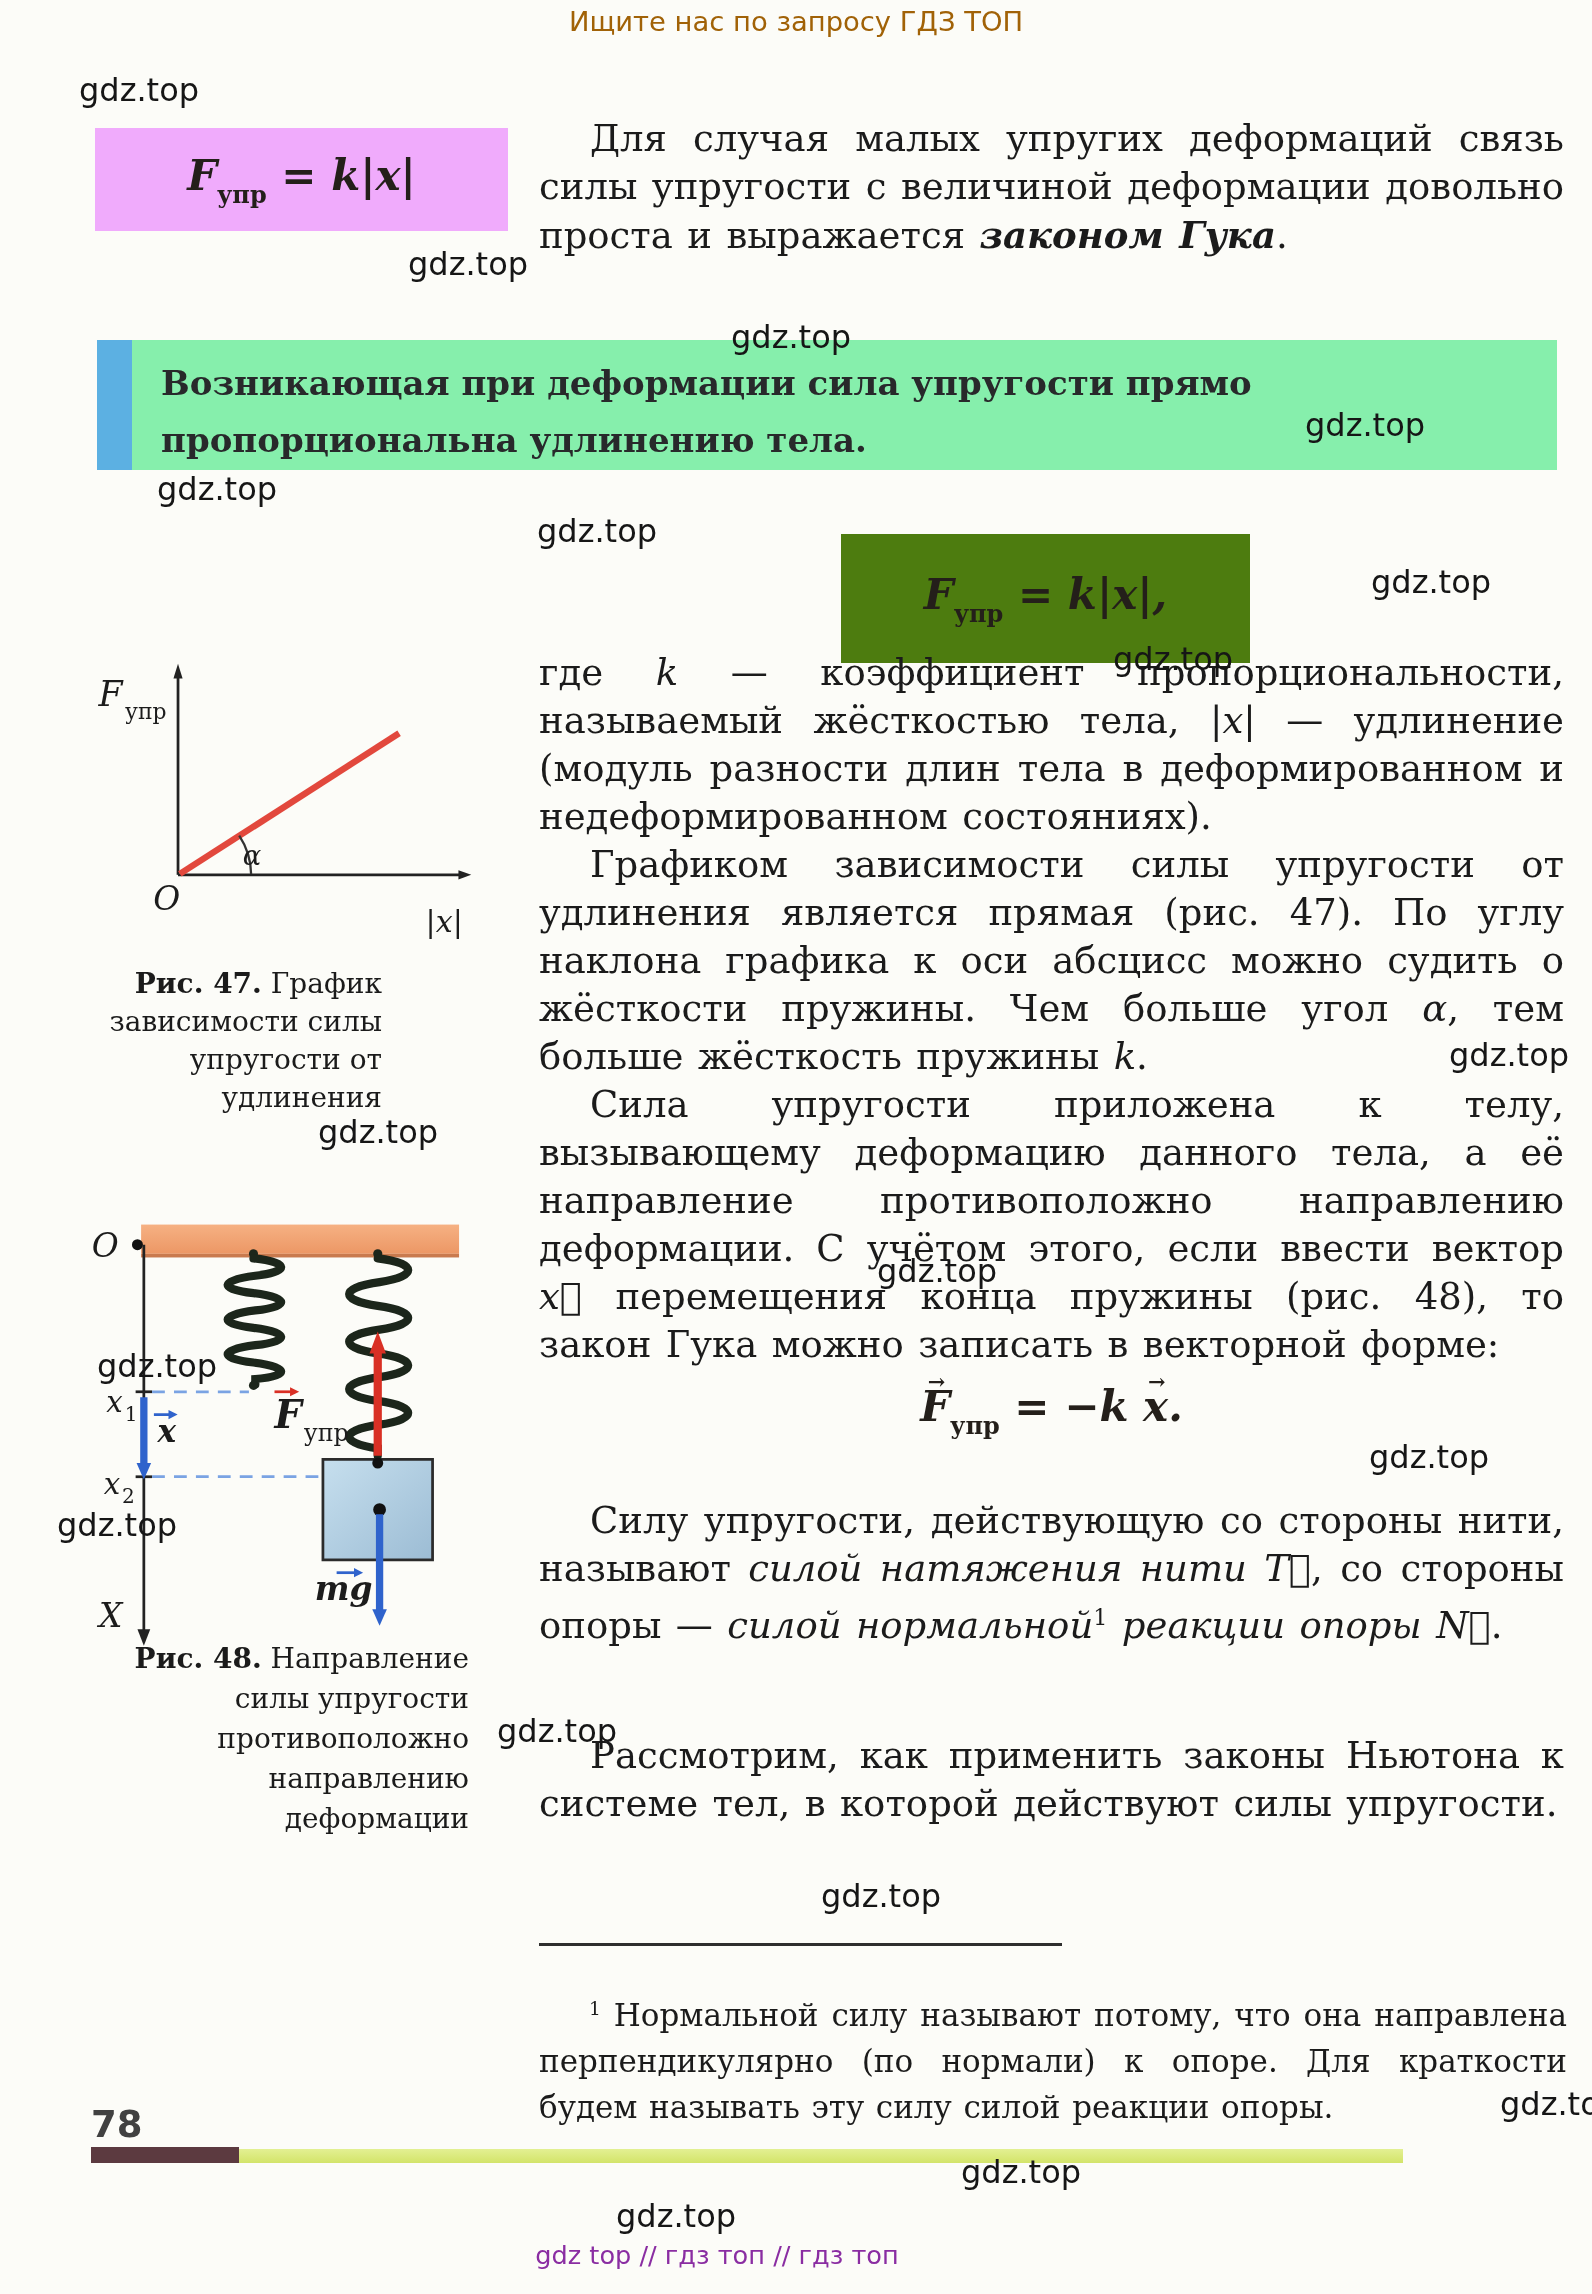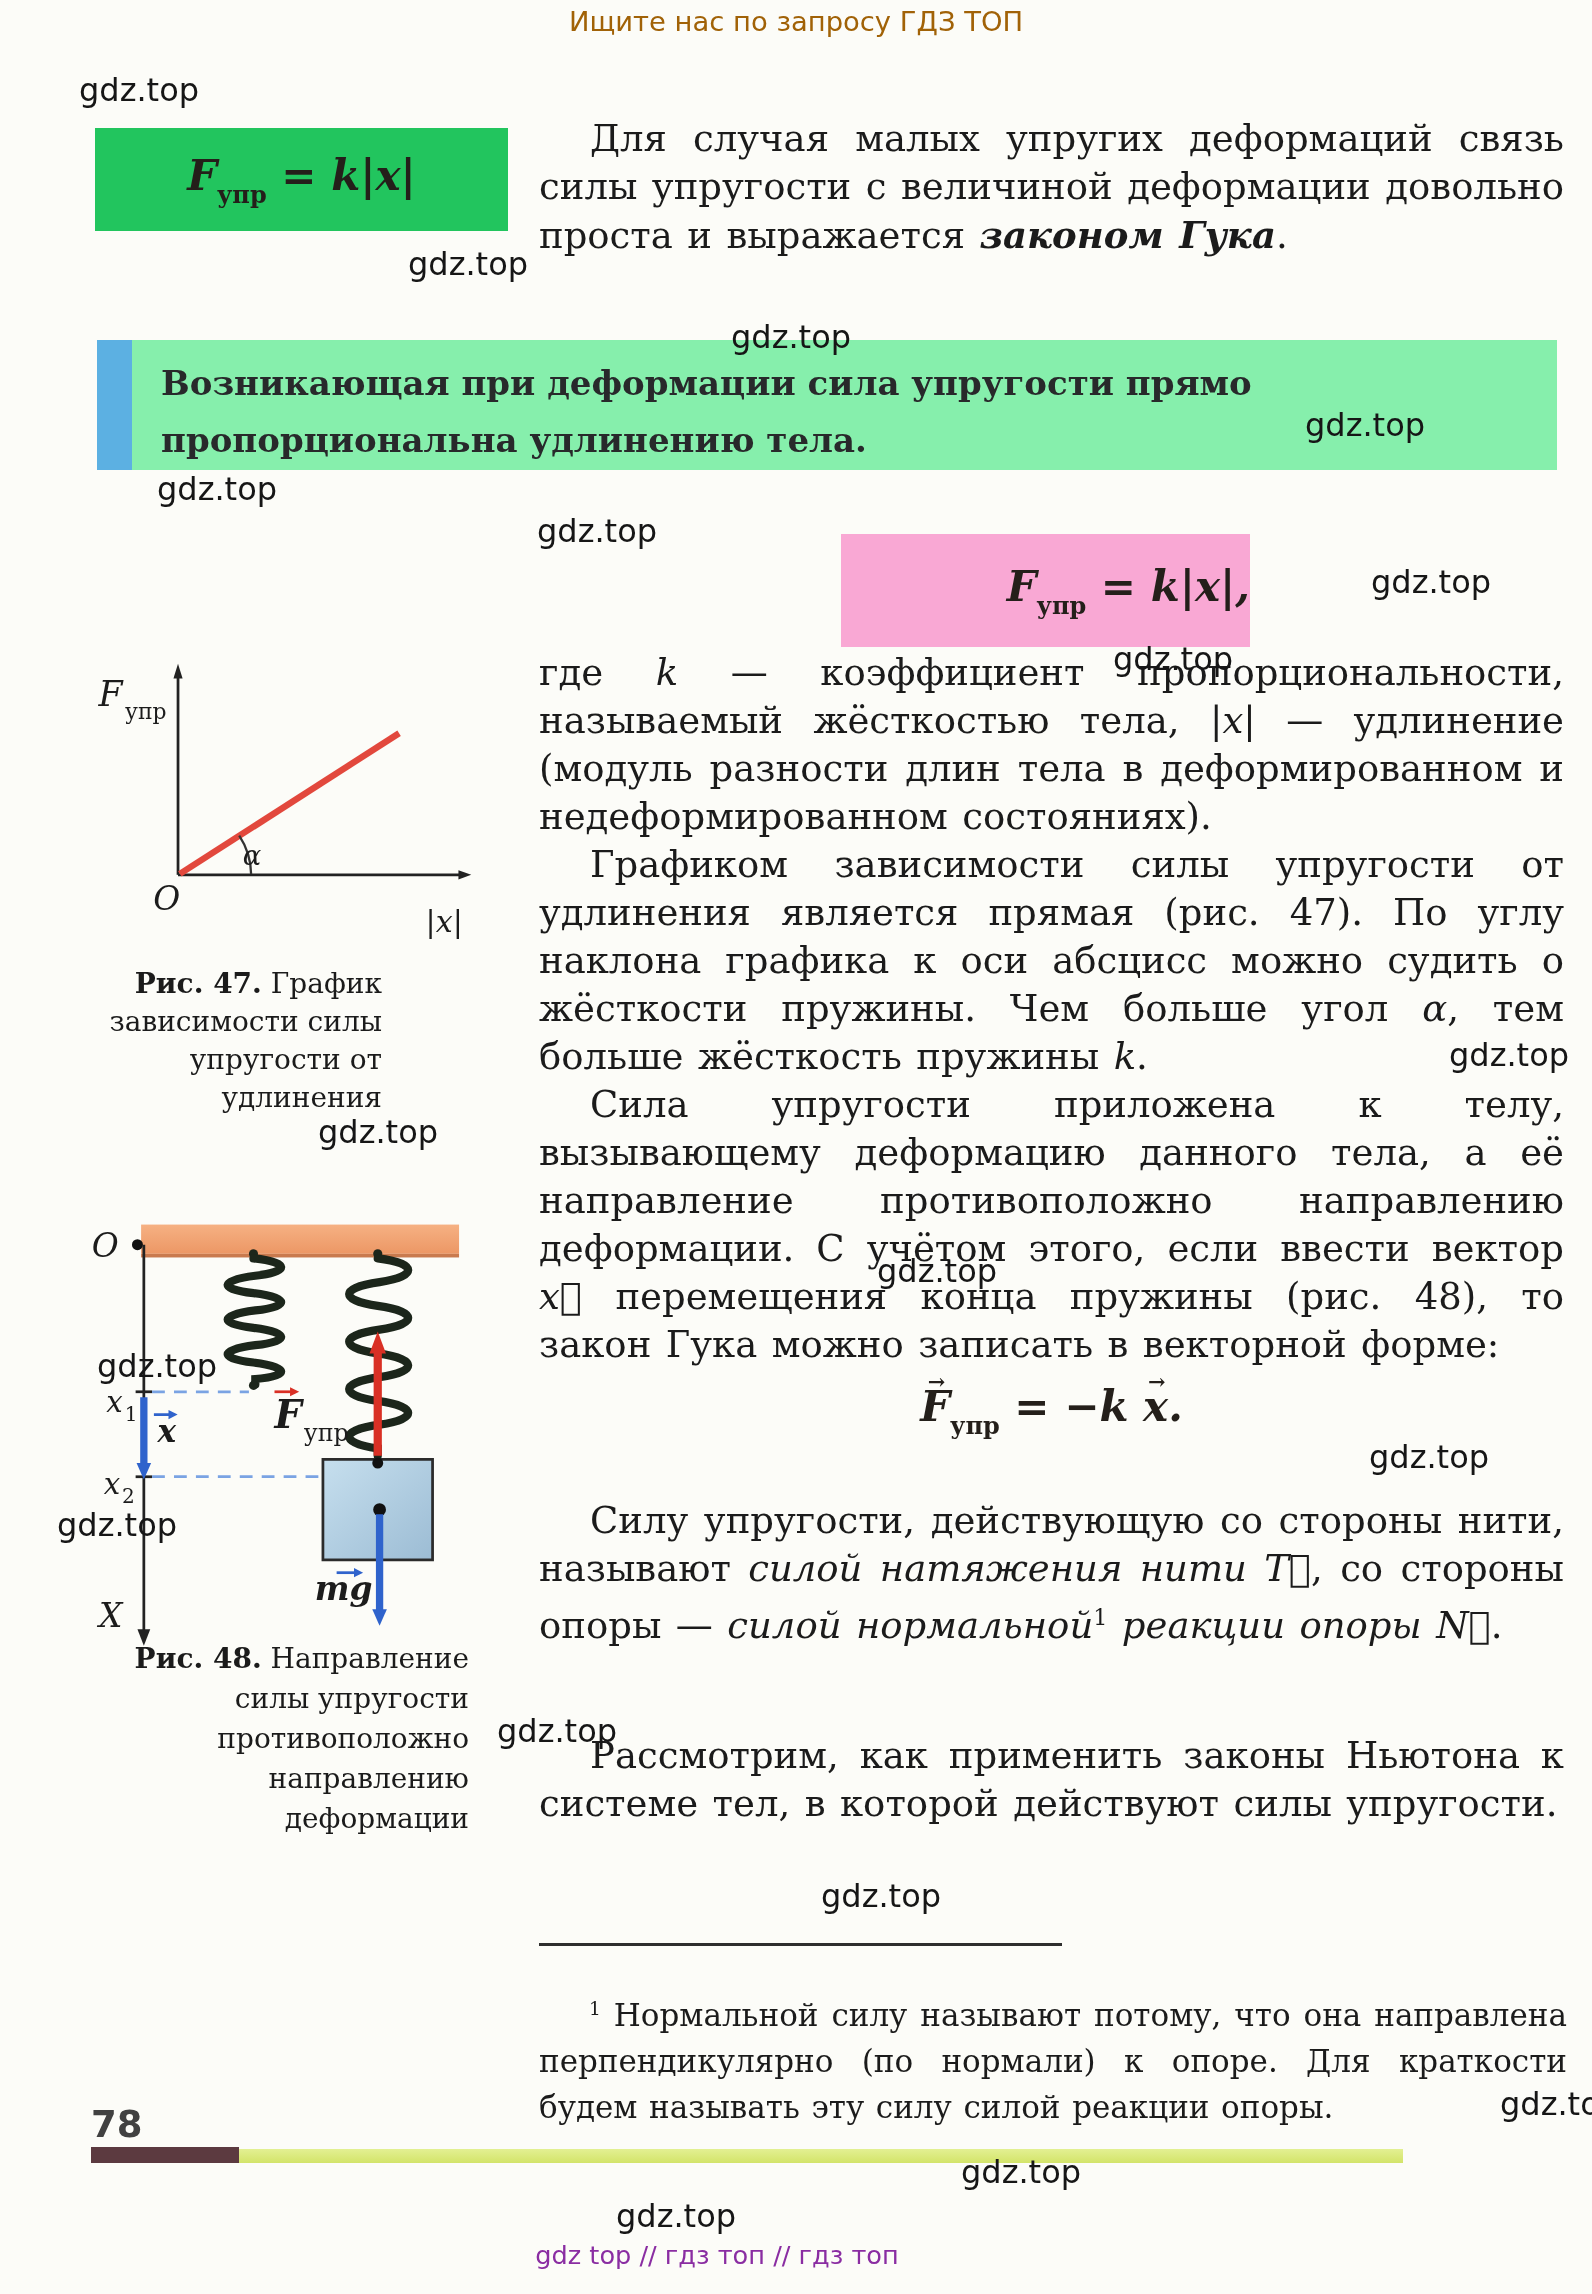--- a/index.html
+++ b/index.html
@@ -105,32 +105,32 @@
   <span class="wm" style="left:877px;top:1252px">gdz.top</span>
   <span class="wm" style="left:97px;top:1347px">gdz.top</span>
   <span class="wm" style="left:57px;top:1506px">gdz.top</span>
   <span class="wm" style="left:1369px;top:1438px">gdz.top</span>
   <span class="wm" style="left:497px;top:1712px">gdz.top</span>
   <span class="wm" style="left:821px;top:1877px">gdz.top</span>
   <span class="wm" style="left:1500px;top:2085px">gdz.top</span>
   <span class="wm" style="left:961px;top:2153px">gdz.top</span>
   <span class="wm" style="left:616px;top:2197px">gdz.top</span>
 
-  <div class="fbox" style="left:95px;top:128px;width:413px;height:103px;background:#22c55e;">
+  <div class="fbox" style="left:95px;top:128px;width:413px;height:103px;background:#f0abfc;">
     <span class="frm"><span>F</span><span class="fsub">упр</span><span> = k|x|</span></span>
   </div>
 
   <p class="bpar abs ind" style="left:539px;top:115px;width:1025px"><span>Для случая малых упругих деформаций связь силы упругости с величиной деформации довольно проста и выражается </span><span class="bi">законом Гука</span><span>.</span></p>
 
   <div class="hlbox">
     <div class="hlbar"></div>
     <div class="hltext">Возникающая при деформации сила упругости прямо пропорциональна удлинению тела.</div>
   </div>
 
-  <div class="fbox" style="left:841px;top:534px;width:409px;height:113px;background:#f9a8d4;justify-content:flex-end;">
+  <div class="fbox" style="left:841px;top:534px;width:409px;height:129px;background:#4d7c0f;">
     <span class="frm"><span>F</span><span class="fsub">упр</span><span> = k|x|,</span></span>
   </div>
 
   <div class="abs" style="left:539px;top:649px;width:1025px">
     <p class="bpar"><span>где </span><span class="it">k</span><span> — коэффициент пропорциональности, называемый жёсткостью тела, |</span><span class="it">x</span><span>| — удлинение (модуль разности длин тела в деформированном и недеформированном состояниях).</span></p>
     <p class="bpar ind"><span>Графиком зависимости силы упругости от удлинения является прямая (рис. 47). По углу наклона графика к оси абсцисс можно судить о жёсткости пружины. Чем больше угол </span><span class="it">α</span><span>, тем больше жёсткость пружины </span><span class="it">k</span><span>.</span></p>
     <p class="bpar ind"><span>Сила упругости приложена к телу, вызывающему деформацию данного тела, а её направление противоположно направлению деформации. С учётом этого, если ввести вектор </span><span class="it">x⃗</span><span> перемещения конца пружины (рис. 48), то закон Гука можно записать в векторной форме:</span></p>
   </div>
 
   <div class="vfrm" style="left:539px;top:1382px;width:1025px"><span class="vec"><span class="va">→</span><span>F</span></span><span class="fsub">упр</span><span> = −k </span><span class="vec"><span class="va">→</span><span>x</span></span><span>.</span></div>

